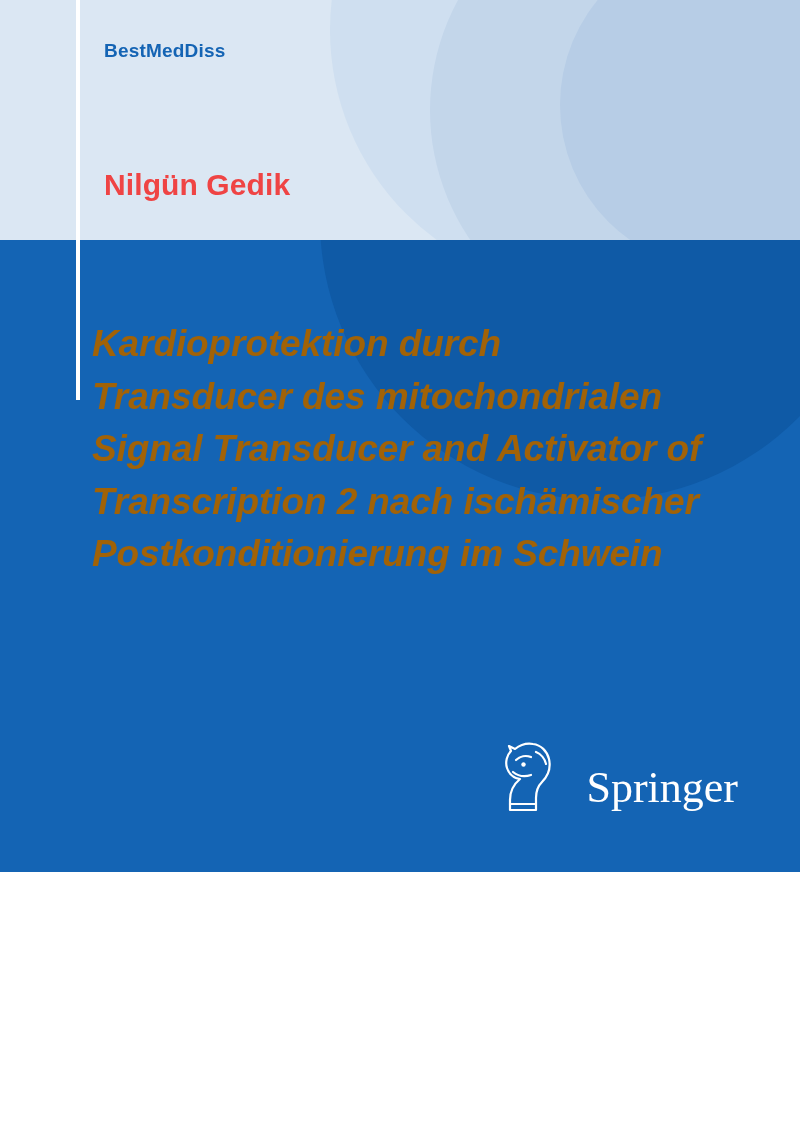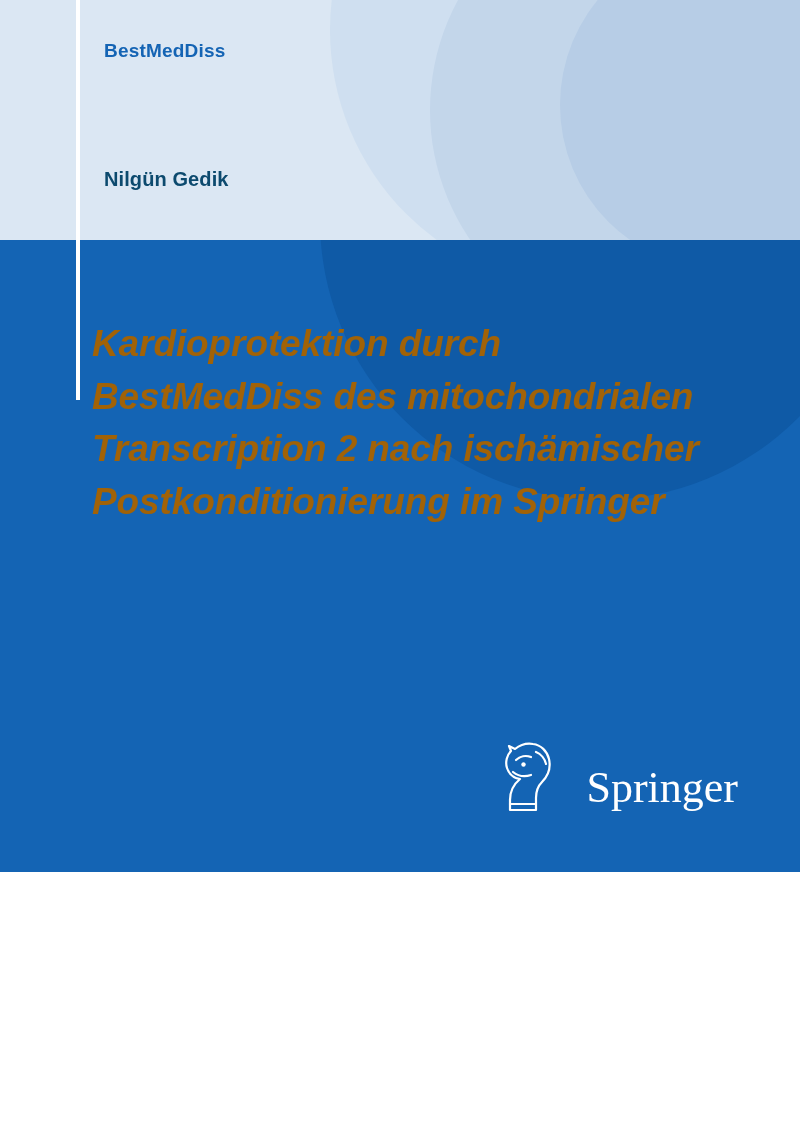--- a/index.html
+++ b/index.html
@@ -103,23 +103,23 @@
     font-weight: bold;
     color: #1464b4;
     letter-spacing: 0.2px;
   }
 
   
   .author {
     position: absolute;
     left: 104px;
     top: 168px;
-    font-size: 20px;
+    font-size: 30px;
     font-weight: bold;
-    color: #0c4a6e;
+    color: #ef4444;
     letter-spacing: 0.1px;
   }
 
   
   .title {
     position: absolute;
     left: 92px;
     top: 318px;
     width: 660px;
     color: #a16207;
@@ -172,23 +172,24 @@
   <div class="bottom-strip"></div>
 
   <div class="left-rule"></div>
 
   <div class="series-label">BestMedDiss</div>
 
   <div class="author">Nilgün Gedik</div>
 
   <div class="title">
     <span class="line">Kardioprotektion durch</span>
-    <span class="line">BestMedDiss des mitochondrialen</span>
+    <span class="line">Transducer des mitochondrialen</span>
+    <span class="line">Signal Transducer and Activator of</span>
     <span class="line">Transcription 2 nach ischämischer</span>
-    <span class="line">Postkonditionierung im Springer</span>
+    <span class="line">Postkonditionierung im Schwein</span>
   </div>
 
   <div class="logo">
     <svg class="knight" viewBox="0 0 62 74" aria-hidden="true">
       <g fill="none" stroke="#ffffff" stroke-width="2.2" stroke-linejoin="round" stroke-linecap="round">
         <path d="M14 70 L14 60 C14 50 18 44 24 39 C18 38 13 34 11 28 C9 22 11 15 15 11 L13 6 L19 9 C24 5 31 3 37 4 C45 5 51 11 53 19 C55 28 52 36 46 42 C42 46 40 52 40 58 L40 70 Z"></path>
         <path d="M20 20 C24 16 30 15 35 17"></path>
         <circle cx="27.5" cy="24.5" r="2.2" fill="#ffffff" stroke="none"></circle>
         <path d="M17 32 C22 36 29 37 35 35"></path>
         <path d="M40 12 C45 14 49 19 50 24"></path>

